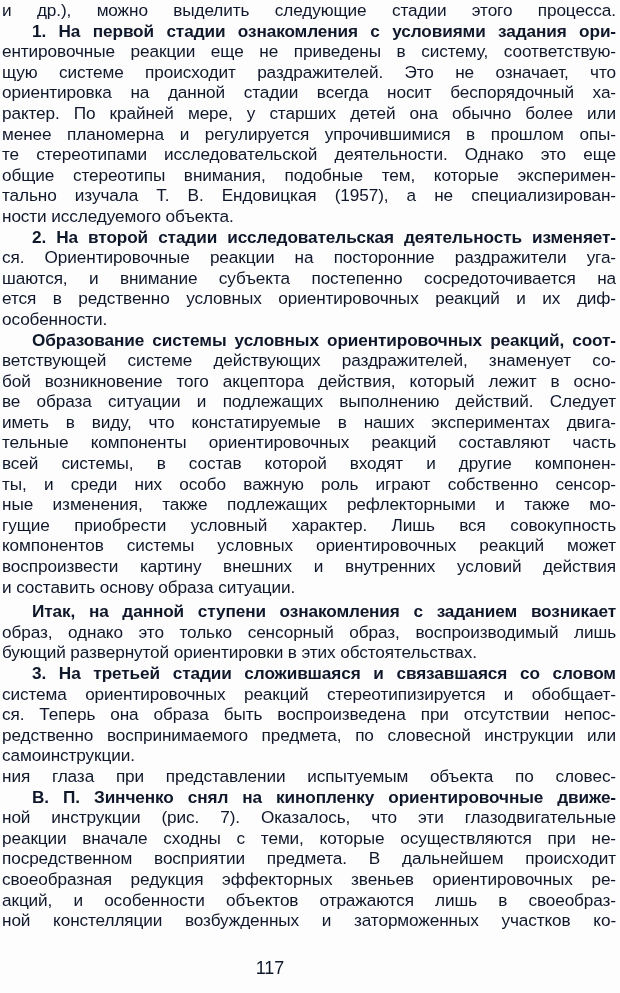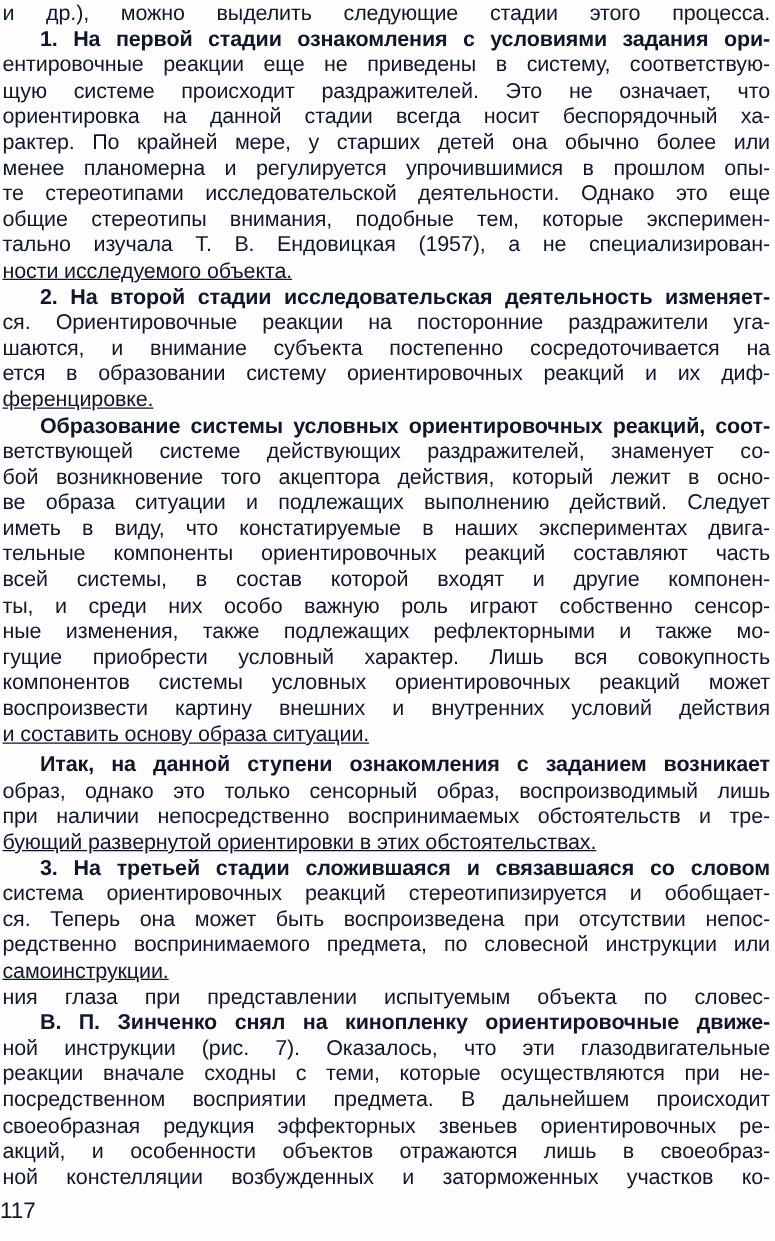--- a/index.html
+++ b/index.html
@@ -13,26 +13,26 @@
     position: absolute; left: 2px; top: 0px; width: 614px;
     font-family: "Liberation Sans Narrow", "Liberation Sans", sans-serif;
   }
   .line {
     height: 20.6px; line-height: 20.6px;
     font-size: 17.2px; white-space: nowrap;
     text-align: justify; text-align-last: justify;
     letter-spacing: -0.1px;
     font-stretch: condensed;
   }
-  .line.last { text-align-last: left; text-decoration: underline; }
+  .line.last { text-align-last: left; }
   .line.indent { padding-left: 30px; font-weight: bold; }
   .gap { height: 4px; }
   .pagenum {
     position: absolute; left: 0; width: 620px; top: 958px;
-    text-align: left; font-size: 18px; padding-right: 80px; box-sizing: border-box;
+    text-align: center; font-size: 18px; padding-right: 80px; box-sizing: border-box;
     font-family: "Liberation Sans", sans-serif;
   }
 </style>
 </head>
 <body>
 
 <div class="page">
   <div class="text" id="text">
       <div>
         <div class="line">и  др.),  можно  выделить  следующие  стадии  этого  процесса.</div>
@@ -46,49 +46,48 @@
         <div class="line">менее планомерна и регулируется упрочившимися в прошлом опы-</div>
         <div class="line">те стереотипами исследовательской деятельности. Однако это еще</div>
         <div class="line">общие стереотипы внимания, подобные тем, которые эксперимен-</div>
         <div class="line">тально изучала Т. В. Ендовицкая (1957), а не специализирован-</div>
         <div class="line last">ности исследуемого объекта.</div>
       </div>
       <div>
         <div class="line indent">2. На второй стадии исследовательская деятельность изменяет-</div>
         <div class="line">ся. Ориентировочные реакции на посторонние раздражители уга-</div>
         <div class="line">шаются, и внимание субъекта постепенно сосредоточивается на</div>
-        <div class="line">ется в образовании систему ориентировочных реакций и их диф-</div>
-        <div class="line last">ференцировке.</div>
+        <div class="line">ется в редственно условных ориентировочных реакций и их диф-</div>
+        <div class="line last">особенности.</div>
       </div>
       <div>
         <div class="line indent">Образование системы условных ориентировочных реакций, соот-</div>
         <div class="line">ветствующей системе действующих раздражителей, знаменует со-</div>
         <div class="line">бой возникновение того акцептора действия, который лежит в осно-</div>
         <div class="line">ве образа ситуации и подлежащих выполнению действий. Следует</div>
         <div class="line">иметь в виду, что констатируемые в наших экспериментах двига-</div>
         <div class="line">тельные компоненты ориентировочных реакций составляют часть</div>
         <div class="line">всей системы, в состав которой входят и другие компонен-</div>
         <div class="line">ты, и среди них особо важную роль играют собственно сенсор-</div>
         <div class="line">ные изменения, также подлежащих рефлекторными и также мо-</div>
         <div class="line">гущие приобрести условный характер. Лишь вся совокупность</div>
         <div class="line">компонентов системы условных ориентировочных реакций может</div>
         <div class="line">воспроизвести картину внешних и внутренних условий действия</div>
         <div class="line last">и составить основу образа ситуации.</div>
       </div>
       <div class="gap"></div>
       <div>
         <div class="line indent">Итак, на данной ступени ознакомления с заданием возникает</div>
         <div class="line">образ, однако это только сенсорный образ, воспроизводимый лишь</div>
-        <div class="line">при наличии непосредственно воспринимаемых обстоятельств и тре-</div>
         <div class="line last">бующий развернутой ориентировки в  этих обстоятельствах.</div>
       </div>
       <div>
         <div class="line indent">3. На третьей стадии сложившаяся и связавшаяся со словом</div>
         <div class="line">система ориентировочных реакций стереотипизируется и обобщает-</div>
-        <div class="line">ся. Теперь она может быть воспроизведена при отсутствии непос-</div>
+        <div class="line">ся. Теперь она образа быть воспроизведена при отсутствии непос-</div>
         <div class="line">редственно воспринимаемого предмета, по словесной инструкции или</div>
         <div class="line last">самоинструкции.</div>
       </div>
       <div>
         <div class="line">ния глаза при представлении испытуемым объекта по словес-</div>
         <div class="line indent">В. П. Зинченко снял на кинопленку ориентировочные движе-</div>
         <div class="line">ной инструкции (рис. 7). Оказалось, что эти глазодвигательные</div>
         <div class="line">реакции вначале сходны с теми, которые осуществляются при не-</div>
         <div class="line">посредственном восприятии предмета. В дальнейшем происходит</div>
         <div class="line">своеобразная редукция эффекторных звеньев ориентировочных ре-</div>

